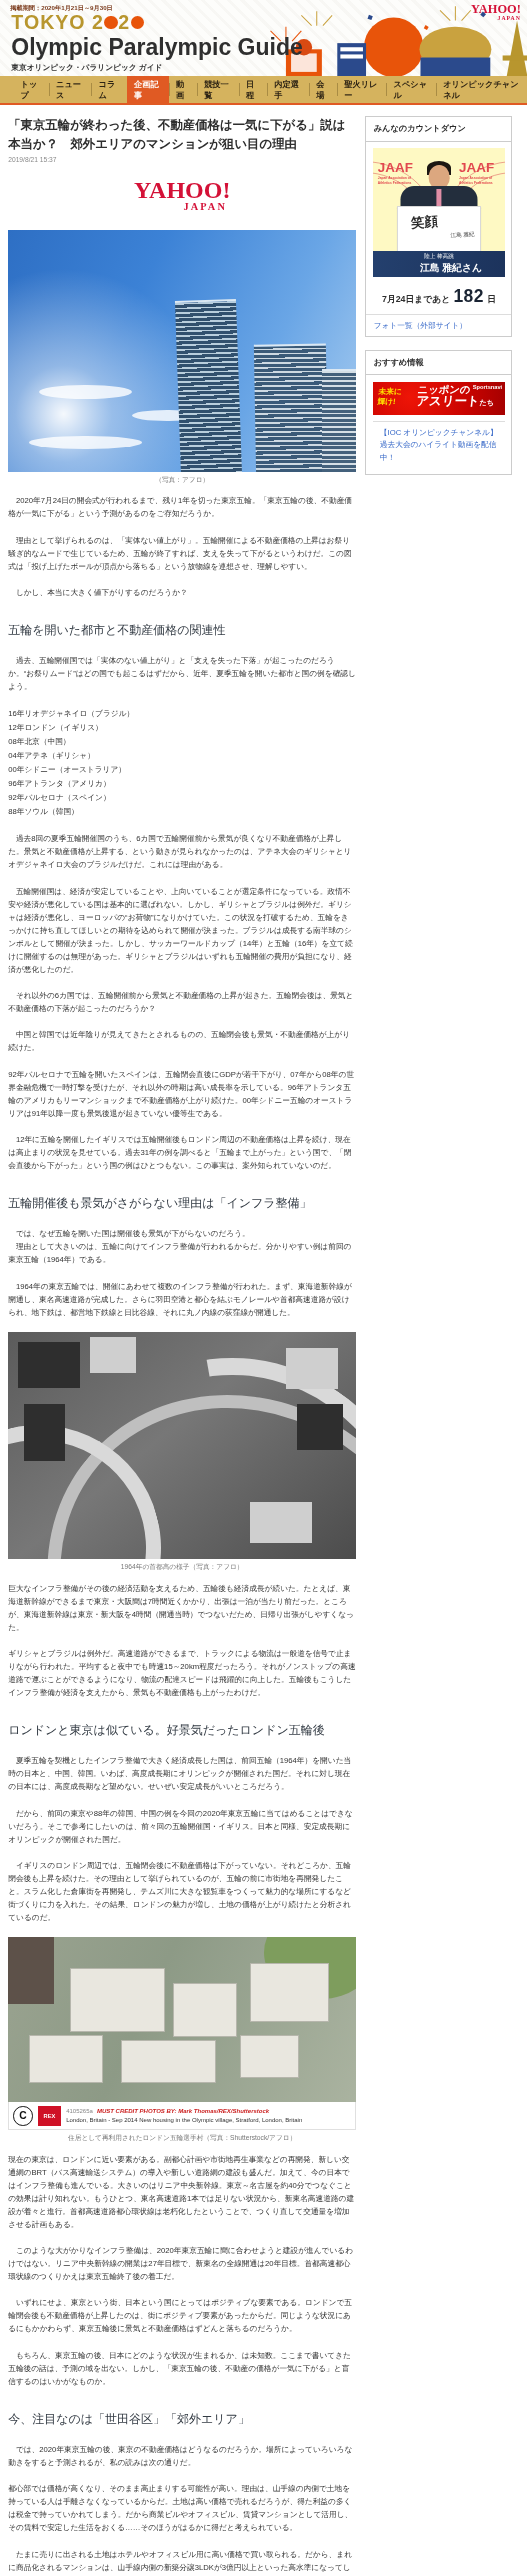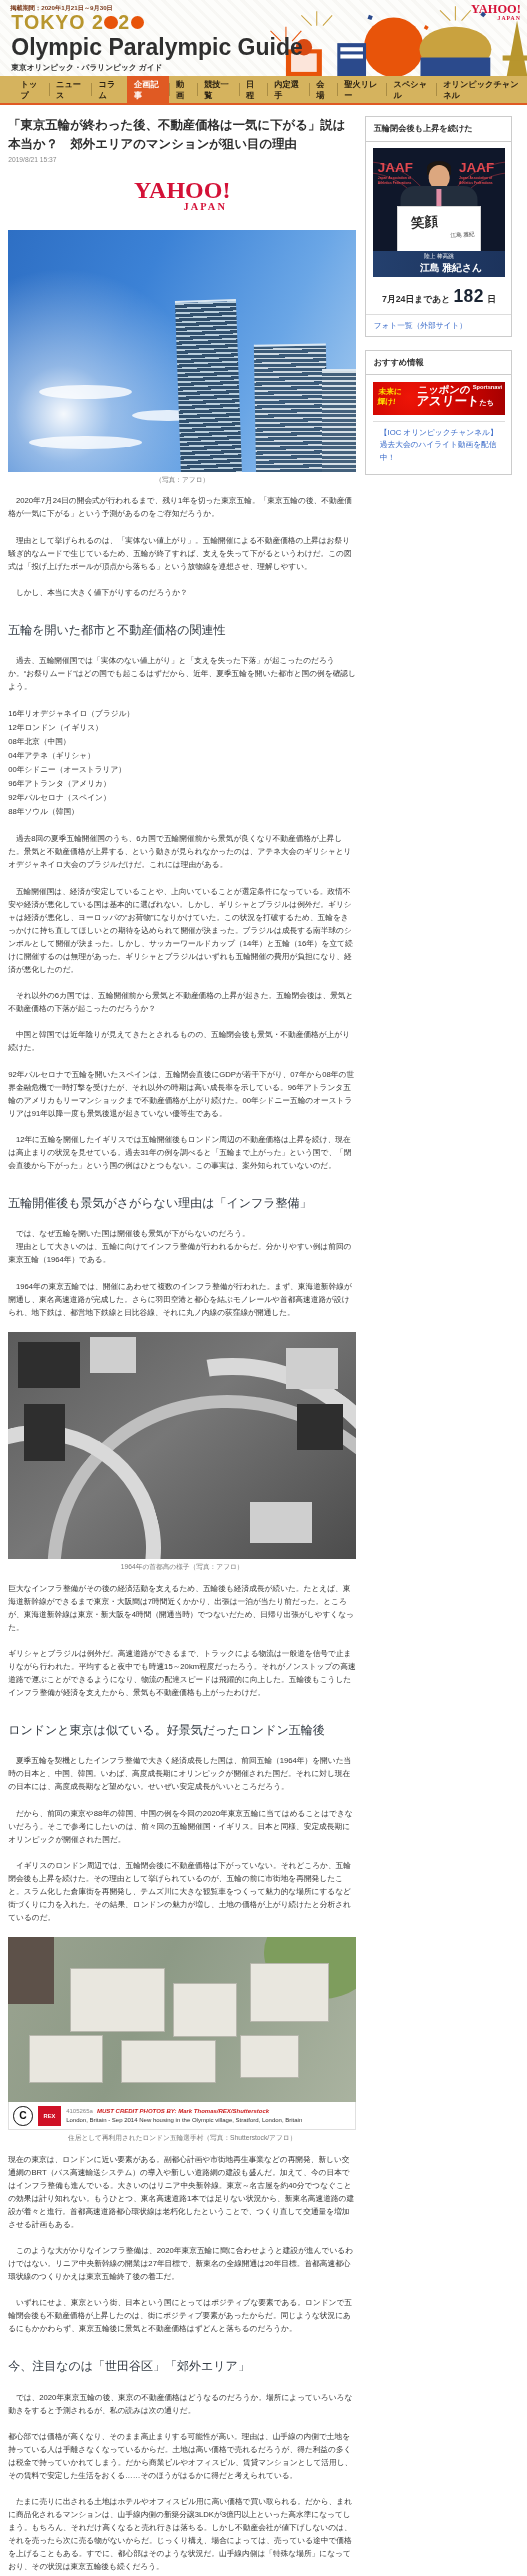--- a/index.html
+++ b/index.html
@@ -76,21 +76,21 @@
   .credit-dark{color:#333;}
 
   .pp{font-size:7.7px;line-height:13px;margin:0 0 13.4px 0;}
   .pp.tight{margin-top:-13.4px;}
   .olist{font-size:7.7px;line-height:14px;margin:0 0 13.4px 0;white-space:pre-line;}
   .sec-h{font-size:12px;font-weight:normal;color:#333b44;margin:23px 0 15.5px 0;line-height:1.4;}
 
   
   .side-box{border:0.5px solid #ccc;margin-bottom:13.4px;background:#fff;}
   .side-box-h{font-size:8.2px;font-weight:bold;padding:6.2px 7.2px;border-bottom:0.5px solid #ccc;color:#2e2e2e;}
-  .jaaf-photo{position:relative;height:129px;margin:6.2px;background:#0f172a;overflow:hidden;}
+  .jaaf-photo{position:relative;height:129px;margin:6.2px;background:#fef9c3;overflow:hidden;}
   .jaaf-arc{position:absolute;border:1px solid rgba(216,60,70,.45);border-radius:50%;}
   .jaaf-logo{position:absolute;top:13.4px;color:#e2484f;line-height:1;}
   .jaaf-logo .big{font-size:13.4px;font-weight:bold;}
   .jaaf-logo .small{font-size:3.3px;font-weight:bold;margin-top:1.5px;width:41px;line-height:1.4;}
   .jl-left{left:5.2px;}
   .jl-right{right:5.2px;text-align:left;}
   .person-head{position:absolute;left:50%;top:17.5px;transform:translateX(-50%);width:20.6px;height:24px;border-radius:50% 50% 45% 45%;background:#dca77f;}
   .person-hair{position:absolute;left:50%;top:13.4px;transform:translateX(-50%);width:24px;height:13.4px;border-radius:50% 50% 0 0;background:#1c1713;}
   .person-body{position:absolute;left:50%;top:38px;transform:translateX(-50%);width:77px;height:67px;border-radius:13.4px 13.4px 0 0;background:#232e3d;}
   .person-tie{position:absolute;left:50%;top:41px;transform:translateX(-50%);width:5.2px;height:27px;background:#e08ea6;}
@@ -263,32 +263,33 @@
       <div class="credit-lines">
         <div><span class="credit-id">4105265a</span><span class="credit-red">MUST CREDIT PHOTOS BY: Mark Thomas/REX/Shutterstock</span></div>
         <div class="credit-dark">London, Britain - Sep 2014 New housing in the Olympic village, Stratford, London, Britain</div>
       </div>
     </div>
     <div class="photo-caption">住居として再利用されたロンドン五輪選手村（写真：Shutterstock/アフロ）</div>
 
     <p class="pp">現在の東京は、ロンドンに近い要素がある。副都心計画や市街地再生事業などの再開発、新しい交通網のBRT（バス高速輸送システム）の導入や新しい道路網の建設も盛んだ。加えて、今の日本ではインフラ整備も進んでいる。大きいのはリニア中央新幹線。東京～名古屋を約40分でつなぐことの効果は計り知れない。もうひとつ、東名高速道路1本では足りない状況から、新東名高速道路の建設が着々と進行。首都高速道路都心環状線は老朽化したということで、つくり直して交通量を増加させる計画もある。</p>
     <p class="pp">　このような大がかりなインフラ整備は、2020年東京五輪に間に合わせようと建設が進んでいるわけではない。リニア中央新幹線の開業は27年目標で、新東名の全線開通は20年目標。首都高速都心環状線のつくりかえは東京五輪終了後の着工だ。</p>
     <p class="pp">　いずれにせよ、東京という街、日本という国にとってはポジティブな要素である。ロンドンで五輪閉会後も不動産価格が上昇したのは、街にポジティブ要素があったからだ。同じような状況にあるにもかかわらず、東京五輪後に景気と不動産価格はずどんと落ちるのだろうか。</p>
+    <p class="pp">　もちろん、東京五輪の後、日本にどのような状況が生まれるか、は未知数。ここまで書いてきた五輪後の話は、予測の域を出ない。しかし、「東京五輪の後、不動産の価格が一気に下がる」と盲信するのはいかがなものか。</p>
 
     <h2 class="sec-h">今、注目なのは「世田谷区」「郊外エリア」</h2>
     <p class="pp">　では、2020年東京五輪の後、東京の不動産価格はどうなるのだろうか。場所によっていろいろな動きをすると予測されるが、私の読みは次の通りだ。</p>
     <p class="pp">都心部では価格が高くなり、そのまま高止まりする可能性が高い。理由は、山手線の内側で土地を持っている人は手離さなくなっているからだ。土地は高い価格で売れるだろうが、得た利益の多くは税金で持っていかれてしまう。だから商業ビルやオフィスビル、賃貸マンションとして活用し、その賃料で安定した生活をおくる……そのほうがはるかに得だと考えられている。</p>
     <p class="pp">　たまに売りに出される土地はホテルやオフィスビル用に高い価格で買い取られる。だから、まれに商品化されるマンションは、山手線内側の新築分譲3LDKが3億円以上といった高水準になってしまう。もちろん、それだけ高くなると売れ行きは落ちる。しかし不動産会社が値下げしないのは、それを売ったら次に売る物がないからだ。じっくり構え、場合によっては、売っている途中で価格を上げることもある。すでに、都心部はそのような状況だ。山手線内側は「特殊な場所」になっており、その状況は東京五輪後も続くだろう。</p>
 
   </div>
 
   <div class="side-col">
 
     <div class="side-box">
-      <div class="side-box-h">五輪閉会後も上昇を続けた</div>
+      <div class="side-box-h">みんなのカウントダウン</div>
       <div class="jaaf-photo">
         <div class="jaaf-arc" style="width:134px;height:134px;left:-77px;bottom:-31px;"></div>
         <div class="jaaf-arc" style="width:155px;height:155px;left:-88px;bottom:-41px;"></div>
         <div class="jaaf-arc" style="width:134px;height:134px;right:-77px;bottom:-31px;"></div>
         <div class="jaaf-arc" style="width:155px;height:155px;right:-88px;bottom:-41px;"></div>
         <div class="jaaf-logo jl-left">
           <div class="big">JAAF</div>
           <div class="small">Japan Association of Athletics Federations</div>
         </div>
         <div class="jaaf-logo jl-right">

